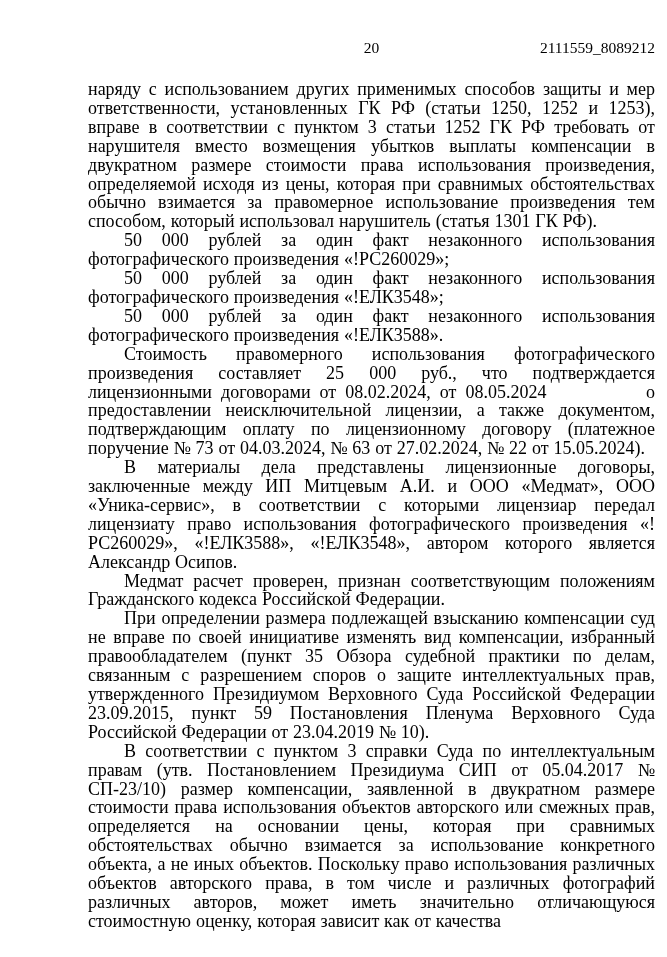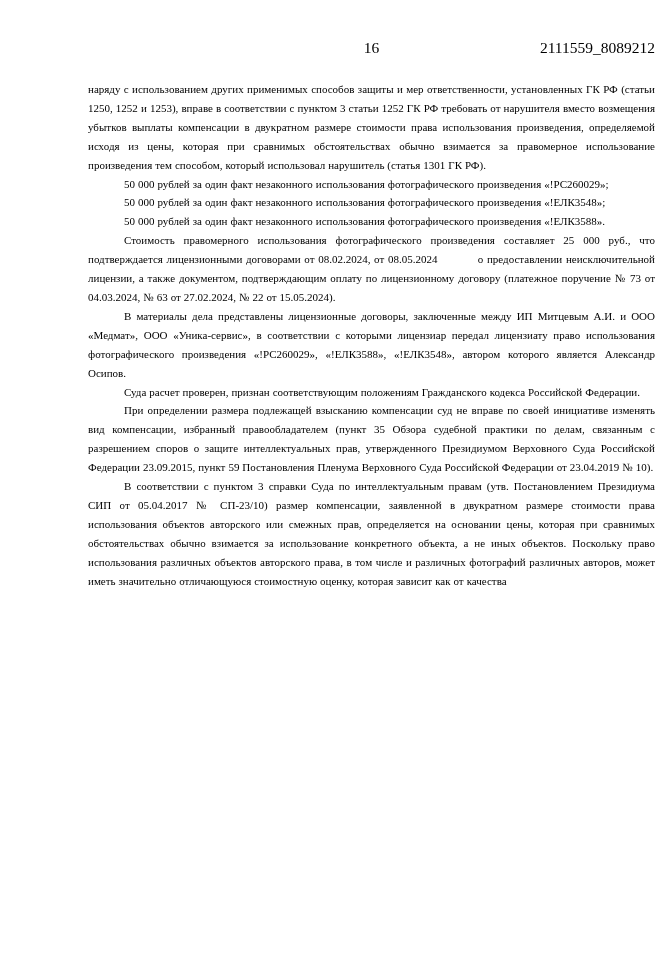--- a/index.html
+++ b/index.html
@@ -35,45 +35,45 @@
     position: absolute;
     right: 0;
     top: 0;
     text-align: left;
   }
   .document-body {
     position: absolute;
     left: 88px;
     top: 80px;
     width: 567px;
-    font-size: 11px;
+    font-size: 18px;
     line-height: 18.9px;
     text-align: justify;
   }
   .para {
     margin: 0;
     padding: 0;
     word-spacing: 0.02em;
   }
   .para.indent {
     text-indent: 36px;
   }
 </style>
 </head>
 <body>
 
 <div class="page">
   <div class="page-header">
-    <span class="page-number">16</span>
+    <span class="page-number">20</span>
     <span class="document-id">2111559_8089212</span>
   </div>
   <div class="document-body">
       <p class="para">наряду с использованием других применимых способов защиты и мер ответственности, установленных ГК РФ (статьи 1250, 1252 и 1253), вправе в соответствии с пунктом 3 статьи 1252 ГК РФ требовать от нарушителя вместо возмещения убытков выплаты компенсации в двукратном размере стоимости права использования произведения, определяемой исходя из цены, которая при сравнимых обстоятельствах обычно взимается за правомерное использование произведения тем способом, который использовал нарушитель (статья 1301 ГК РФ).</p>
       <p class="para indent">50 000 рублей за один факт незаконного использования фотографического произведения «!РС260029»;</p>
       <p class="para indent">50 000 рублей за один факт незаконного использования фотографического произведения «!ЕЛК3548»;</p>
       <p class="para indent">50 000 рублей за один факт незаконного использования фотографического произведения «!ЕЛК3588».</p>
       <p class="para indent">Стоимость правомерного использования фотографического произведения составляет 25 000 руб., что подтверждается лицензионными договорами от 08.02.2024, от 08.05.2024&nbsp;&nbsp;&nbsp;&nbsp;&nbsp;&nbsp;&nbsp;&nbsp;&nbsp;&nbsp; о предоставлении неисключительной лицензии, а также документом, подтверждающим оплату по лицензионному договору (платежное поручение № 73 от 04.03.2024, № 63 от 27.02.2024, № 22 от 15.05.2024).</p>
       <p class="para indent">В материалы дела представлены лицензионные договоры, заключенные между ИП Митцевым А.И. и ООО «Медмат», ООО «Уника-сервис», в соответствии с которыми лицензиар передал лицензиату право использования фотографического произведения «!РС260029», «!ЕЛК3588», «!ЕЛК3548», автором которого является Александр Осипов.</p>
-      <p class="para indent">Суда расчет проверен, признан соответствующим положениям Гражданского кодекса Российской Федерации.</p>
+      <p class="para indent">Медмат расчет проверен, признан соответствующим положениям Гражданского кодекса Российской Федерации.</p>
       <p class="para indent">При определении размера подлежащей взысканию компенсации суд не вправе по своей инициативе изменять вид компенсации, избранный правообладателем (пункт 35 Обзора судебной практики по делам, связанным с разрешением споров о защите интеллектуальных прав, утвержденного Президиумом Верховного Суда Российской Федерации 23.09.2015, пункт 59 Постановления Пленума Верховного Суда Российской Федерации от 23.04.2019 № 10).</p>
       <p class="para indent">В соответствии с пунктом 3 справки Суда по интеллектуальным правам (утв. Постановлением Президиума СИП от 05.04.2017 № СП-23/10) размер компенсации, заявленной в двукратном размере стоимости права использования объектов авторского или смежных прав, определяется на основании цены, которая при сравнимых обстоятельствах обычно взимается за использование конкретного объекта, а не иных объектов. Поскольку право использования различных объектов авторского права, в том числе и различных фотографий различных авторов, может иметь значительно отличающуюся стоимостную оценку, которая зависит как от качества</p>
     </div>
 </div>
 
 </body></html>

